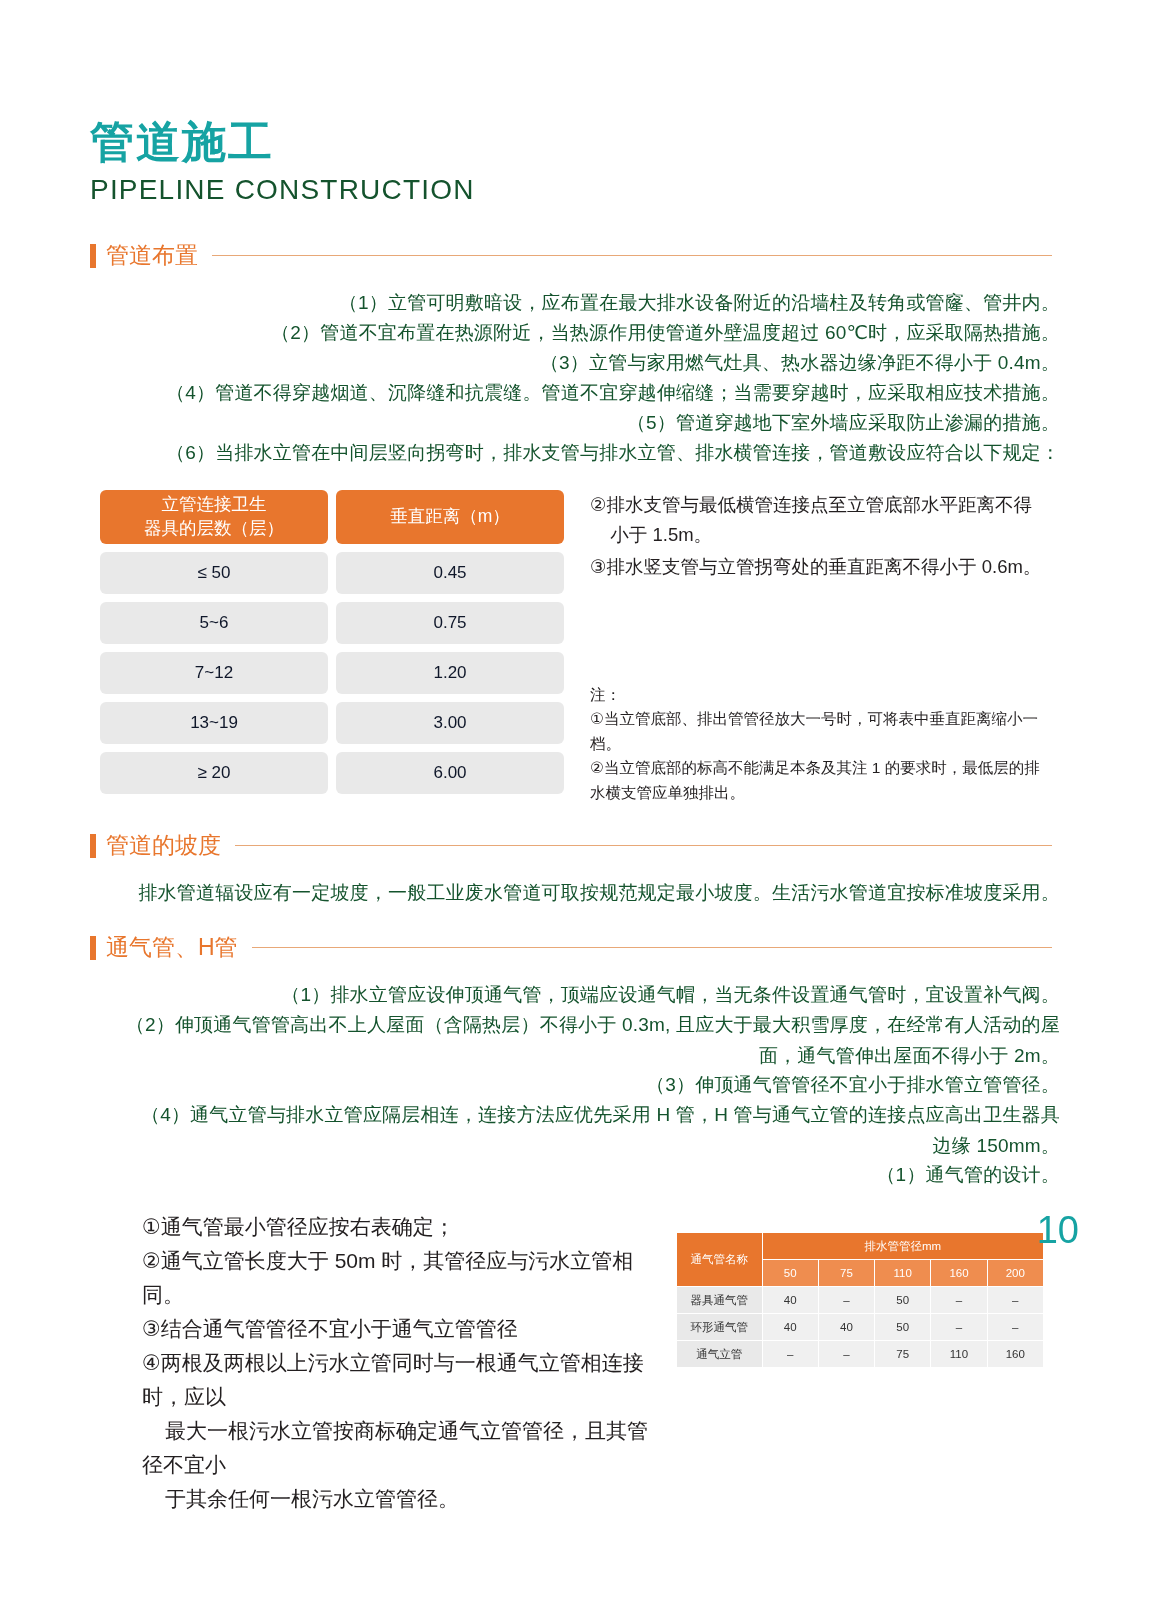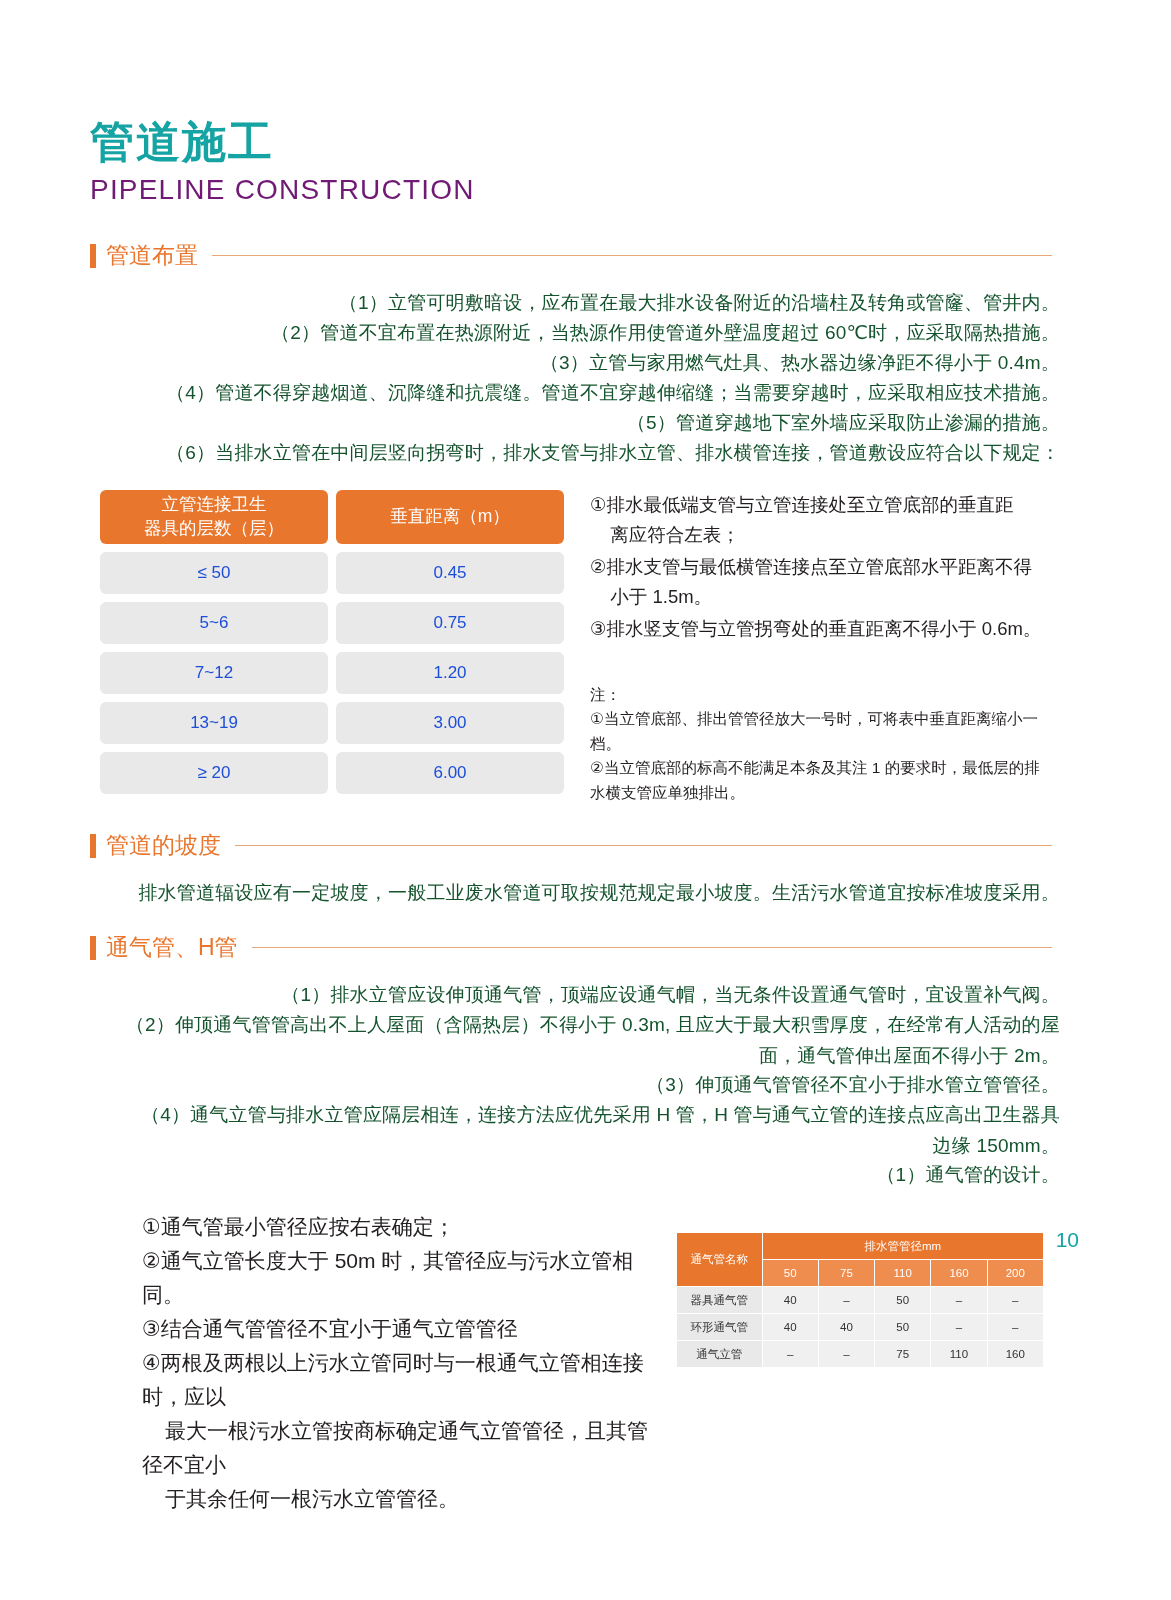--- a/index.html
+++ b/index.html
@@ -30,21 +30,21 @@
   }
   .title-cn {
     font-size: 44px;
     font-weight: bold;
     color: #16a3a3;
     letter-spacing: 2px;
     line-height: 1.1;
   }
   .title-en {
     font-size: 28px;
-    color: #701a75;
+    color: #14532d;
     letter-spacing: 1.2px;
     margin-top: 8px;
     font-weight: 400;
   }
 
   
   .sec-head {
     position: absolute;
     left: 90px;
     width: 962px;
@@ -98,21 +98,21 @@
     margin-bottom: 8px;
   }
   .tbl1 .cell {
     background: #e9e9e9;
     border-radius: 6px;
     height: 42px;
     display: flex;
     align-items: center;
     justify-content: center;
     font-size: 17px;
-    color: #1d4ed8;
+    color: #0f172a;
   }
   .tbl1 .c1 { width: 228px; }
   .tbl1 .c2 { width: 228px; }
   .tbl1 .hrow .cell {
     background: #e8762d;
     color: #fff;
     height: 54px;
     font-size: 17.5px;
     line-height: 1.35;
     text-align: center;
@@ -196,21 +196,21 @@
   .sublist .item .cont {
     display: block;
     text-indent: 1.1em;
   }
 
   
   .pageno {
     position: absolute;
     right: 92px;
     bottom: 88px;
-    font-size: 21px;
+    font-size: 38px;
     color: #16a3a3;
     font-weight: 500;
   }
 </style>
 </head>
 <body>
 
 <div class="page">
 
   <div class="title-block">
@@ -256,24 +256,20 @@
       <div class="cell c2">3.00</div>
     </div>
     <div class="row">
       <div class="cell c1">≥ 20</div>
       <div class="cell c2">6.00</div>
     </div>
   </div>
 
   <div class="notes-right">
     <div class="n">
-      <span><span>①</span><span>排水最低端支管与立管连接处至立管底部的垂直距</span></span>
-      <span class="cont">离应符合左表；</span>
-    </div>
-    <div class="n">
       <span><span>②</span><span>排水支管与最低横管连接点至立管底部水平距离不得</span></span>
       <span class="cont">小于 1.5m。</span>
     </div>
     <div class="n">
       <span><span>③</span><span>排水竖支管与立管拐弯处的垂直距离不得小于 0.6m。</span></span>
     </div>
   </div>
 
   <div class="note-small">
     <div>注：</div>

